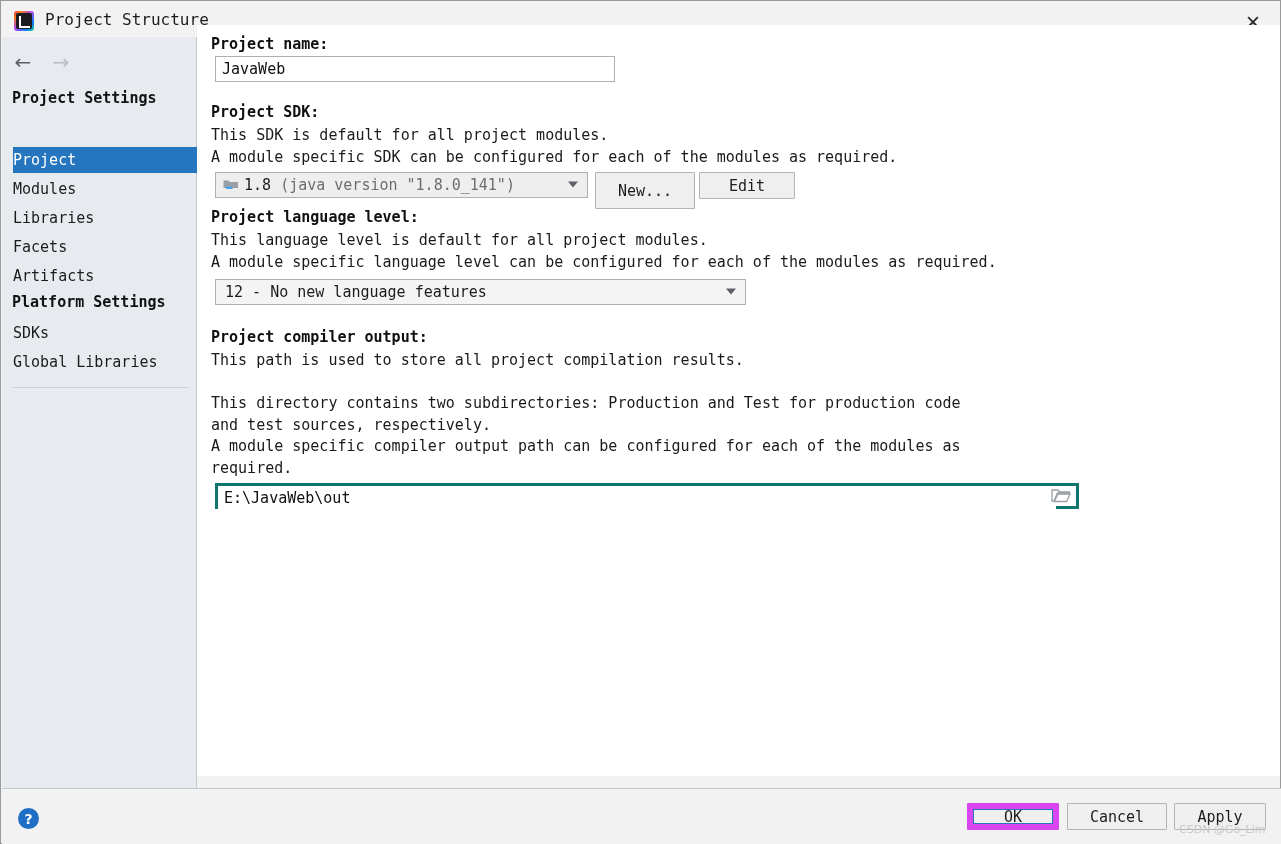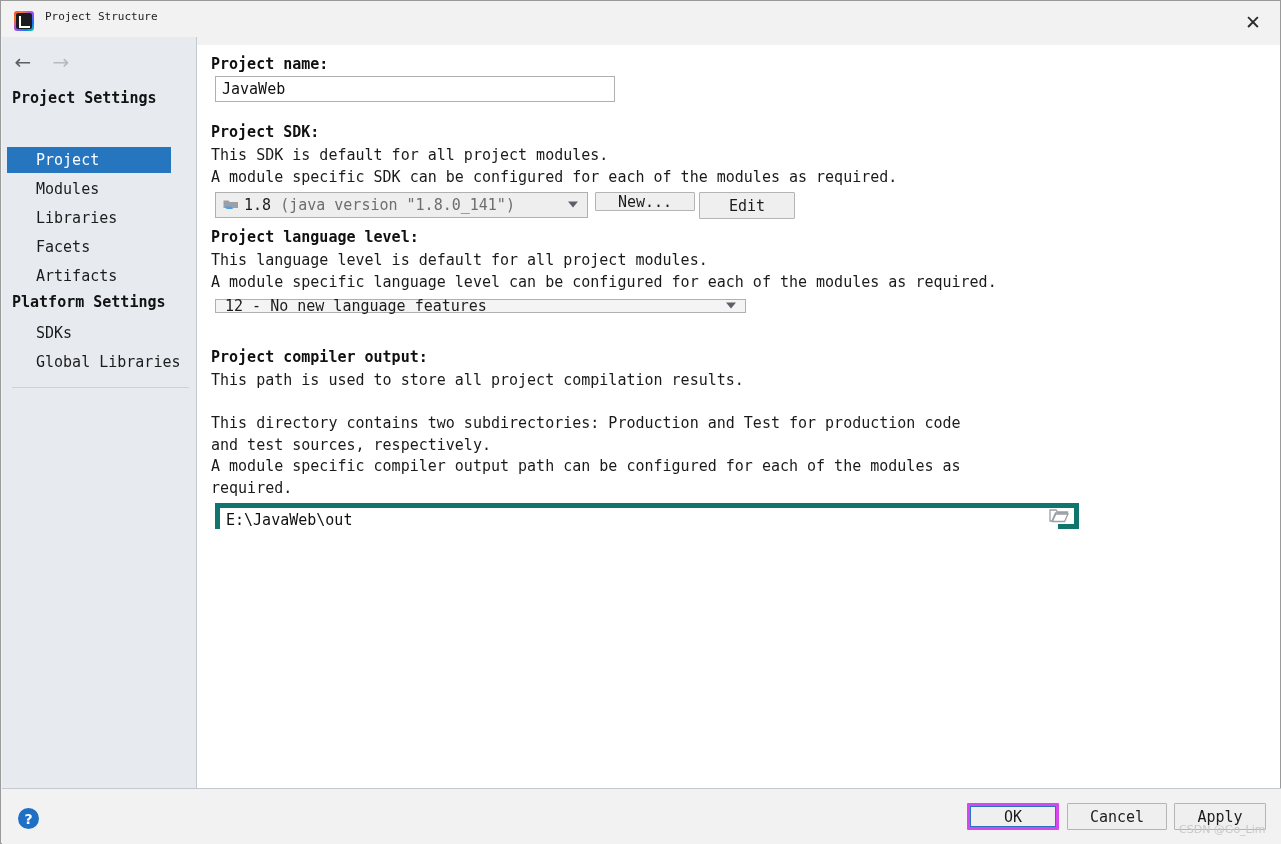--- a/index.html
+++ b/index.html
@@ -40,21 +40,21 @@
   }
   .ij-logo-inner::after {
     content: "";
     position: absolute; left: 3px; top: 3px;
     width: 9px; height: 10px;
     border-left: 2px solid #ffffff;
     border-bottom: 2px solid #ffffff;
   }
   .title-text {
     position: absolute; left: 44px; top: 9px;
-    font-size: 11px; color: #1c1c1c;
+    font-size: 16px; color: #1c1c1c;
     letter-spacing: 0px;
   }
   .close-btn {
     position: absolute; right: 14px; top: 8px;
     width: 26px; height: 26px;
     display: flex; align-items: center; justify-content: center;
     font-size: 19px; color: #2b2b2b;
     cursor: pointer;
     font-family: "DejaVu Sans", sans-serif;
   }
@@ -80,24 +80,23 @@
   .arrow.back  { color: #5a6169; }
   .arrow.fwd   { color: #b4bbc4; }
 
   .group-header {
     position: absolute; left: 10px;
     font-size: 15px; font-weight: bold; color: #121212;
     letter-spacing: 0px;
     white-space: nowrap;
   }
   .nav-item {
-    position: absolute; left: 5px;
-    width: 164px; height: 26px;
+    position: absolute; left: 11px;
+    width: 184px; height: 26px;
     display: flex; align-items: center;
-    padding-left: 29px;
     font-size: 15px; color: #1c1c1c;
     cursor: pointer;
     white-space: nowrap;
   }
   .nav-item.selected {
     background: #2675bf;
     color: #ffffff;
   }
   .sidebar-divider {
     position: absolute; left: 10px; top: 350px;
@@ -115,21 +114,21 @@
     position: absolute; right: 20px; top: 3px;
     width: 20px; height: 20px; border-radius: 50%;
     background: #9aa0a6; color: #ffffff;
     font-size: 12px; font-weight: bold;
     display: flex; align-items: center; justify-content: center;
     font-family: "DejaVu Sans", sans-serif;
   }
 
   
   .content {
-    position: absolute; left: 196px; top: 44px;
+    position: absolute; left: 196px; top: 24px;
     width: 1083px; height: 751px;
     background: #ffffff;
   }
   .lbl {
     position: absolute;
     font-size: 15px; font-weight: bold; color: #101010;
     white-space: nowrap;
   }
   .desc {
     position: absolute;
@@ -190,21 +189,21 @@
     position: absolute;
     background: #efefef;
     border: 1px solid #b4b4b4;
     font-family: "DejaVu Sans Mono", "Liberation Mono", monospace;
     font-size: 15px; color: #1c1c1c;
     display: flex; align-items: center; justify-content: center;
     cursor: pointer;
     border-radius: 1px;
   }
   .btn.focused {
-    border: 3px solid #d946ef;
+    border: 6px solid #d946ef;
     box-shadow: 0 0 0 1px #2675bf inset;
   }
 
   
   .folder-btn {
     position: absolute; right: 5px; top: 50%;
     transform: translateY(-50%);
     width: 20px; height: 18px;
     cursor: pointer;
   }
@@ -300,41 +299,41 @@
         <path d="M0.5 2.5 L5.5 2.5 L6.8 4 L15 4 L15 10 L0.5 10 Z" fill="#9aa0a6"></path>
         <path d="M2 8.5 L8.5 8.5 L10 11 L3.5 11 Z" fill="#4f9fe8"></path>
       </svg>
       <span class="sdk-text">
         <span class="sdk-ver">1.8</span>
         <span class="sdk-detail">(java version "1.8.0_141")</span>
       </span>
       <span class="combo-arrow"></span>
     </div>
 
-    <div class="btn" style="left:398px; top:147px; width:100px; height:19px;">New...</div>
+    <div class="btn" style="left:398px; top:147px; width:100px; height:37px;">New...</div>
     <div class="btn" style="left:502px; top:147px; width:96px; height:27px;">Edit</div>
 
     <div class="lbl" style="left:14px; top:183px;">Project language level:</div>
     <div class="desc" style="left:14px; top:205px;">This language level is default for all project modules.</div>
     <div class="desc" style="left:14px; top:227px;">A module specific language level can be configured for each of the modules as required.</div>
 
-    <div class="combo" style="left:18px; top:254px; width:531px; height:14px; background:#f4f4f4;">
+    <div class="combo" style="left:18px; top:254px; width:531px; height:26px; background:#f4f4f4;">
       <span class="ll-text">12 - No new language features</span>
       <span class="combo-arrow"></span>
     </div>
 
     <div class="lbl" style="left:14px; top:303px;">Project compiler output:</div>
     <div class="desc" style="left:14px; top:325px;">This path is used to store all project compilation results.</div>
     <div class="desc" style="left:14px; top:368px;">This directory contains two subdirectories: Production and Test for production code</div>
     <div class="desc" style="left:14px; top:390px;">and test sources, respectively.</div>
     <div class="desc" style="left:14px; top:411px;">A module specific compiler output path can be configured for each of the modules as</div>
     <div class="desc" style="left:14px; top:433px;">required.</div>
 
     <div style="position:absolute; left:18px; top:458px; width:864px; height:26px;
-                background:#ffffff; border:5px solid #0f766e;">
+                background:#ffffff; border:3px solid #0f766e;">
       <input class="txt-input" style="left: 0px; top: 0px; width: 838px; height: 24px; border: none;" value="E:\JavaWeb\out">
       <svg class="folder-btn" viewBox="0 0 20 18">
         <path d="M1 3 L7 3 L8.5 5 L18.5 5 L18.5 6 L6.5 6 L3 14 L1 14 Z" fill="none" stroke="#9aa0a6" stroke-width="1.3"></path>
         <path d="M6.8 7 L19 7 L15.6 14.5 L3.4 14.5 Z" fill="none" stroke="#9aa0a6" stroke-width="1.3"></path>
       </svg>
     </div>
 
   </div>
 
   <div class="bottom-divider"></div>

